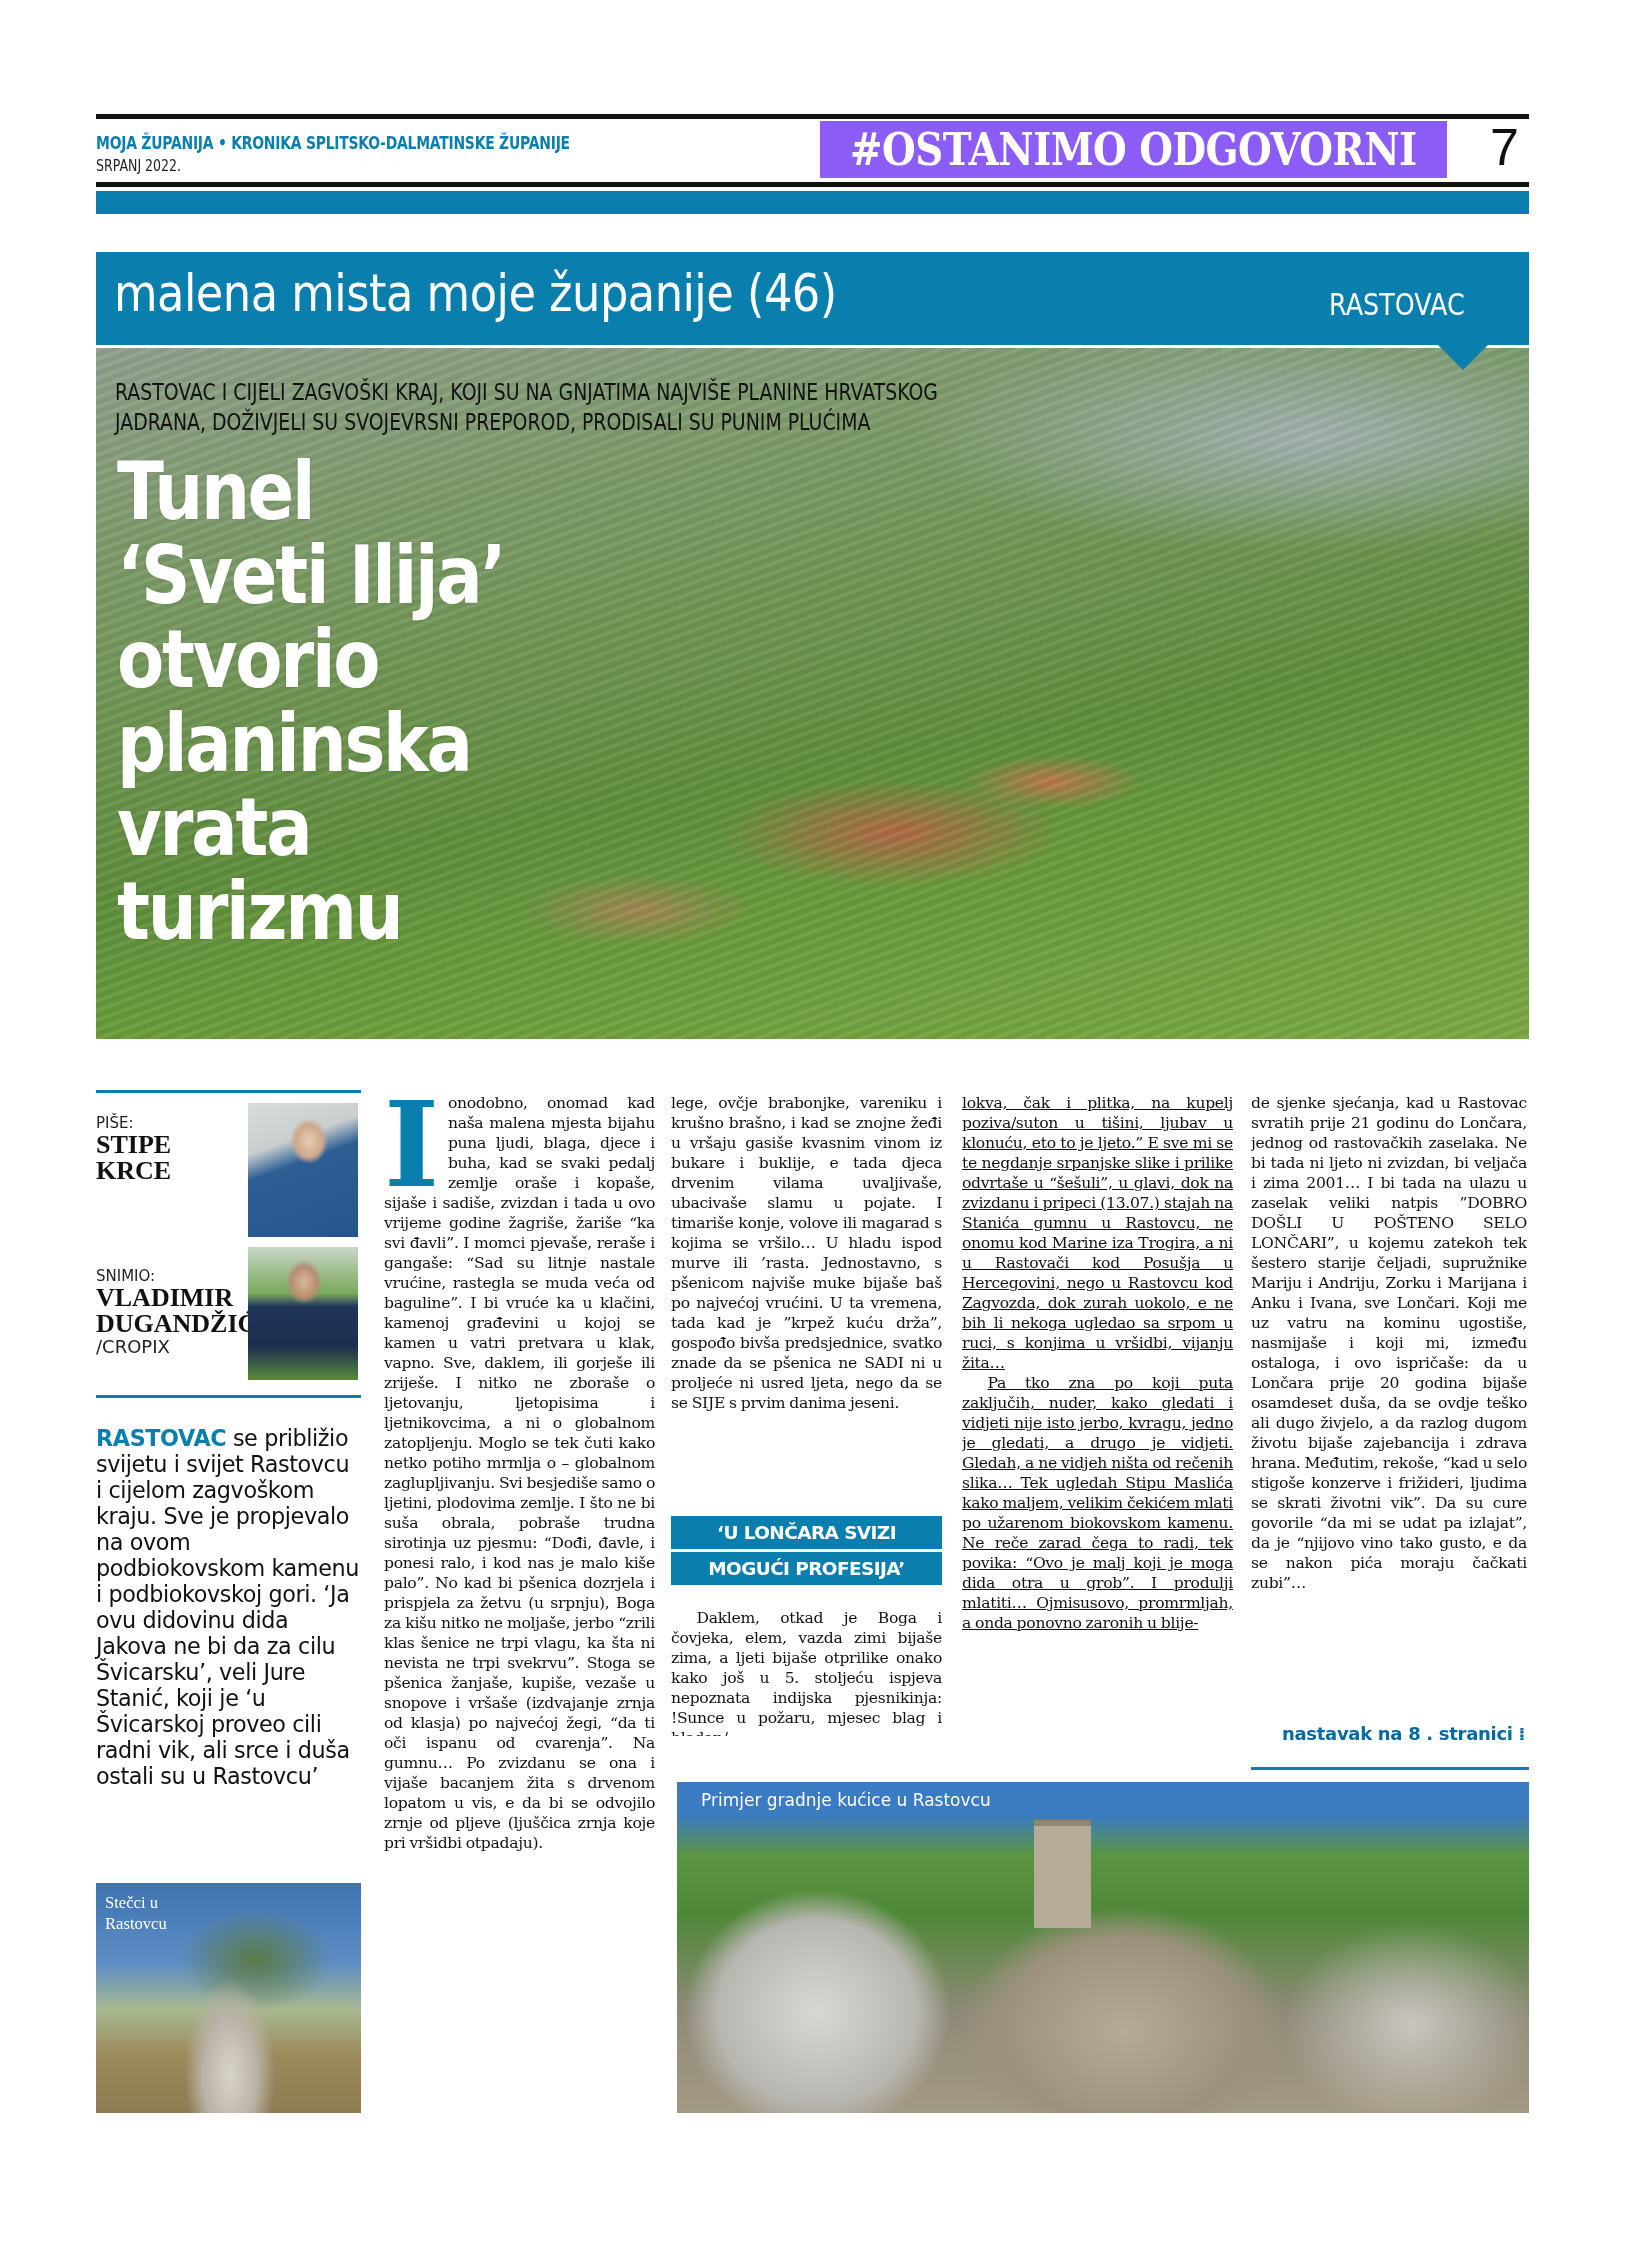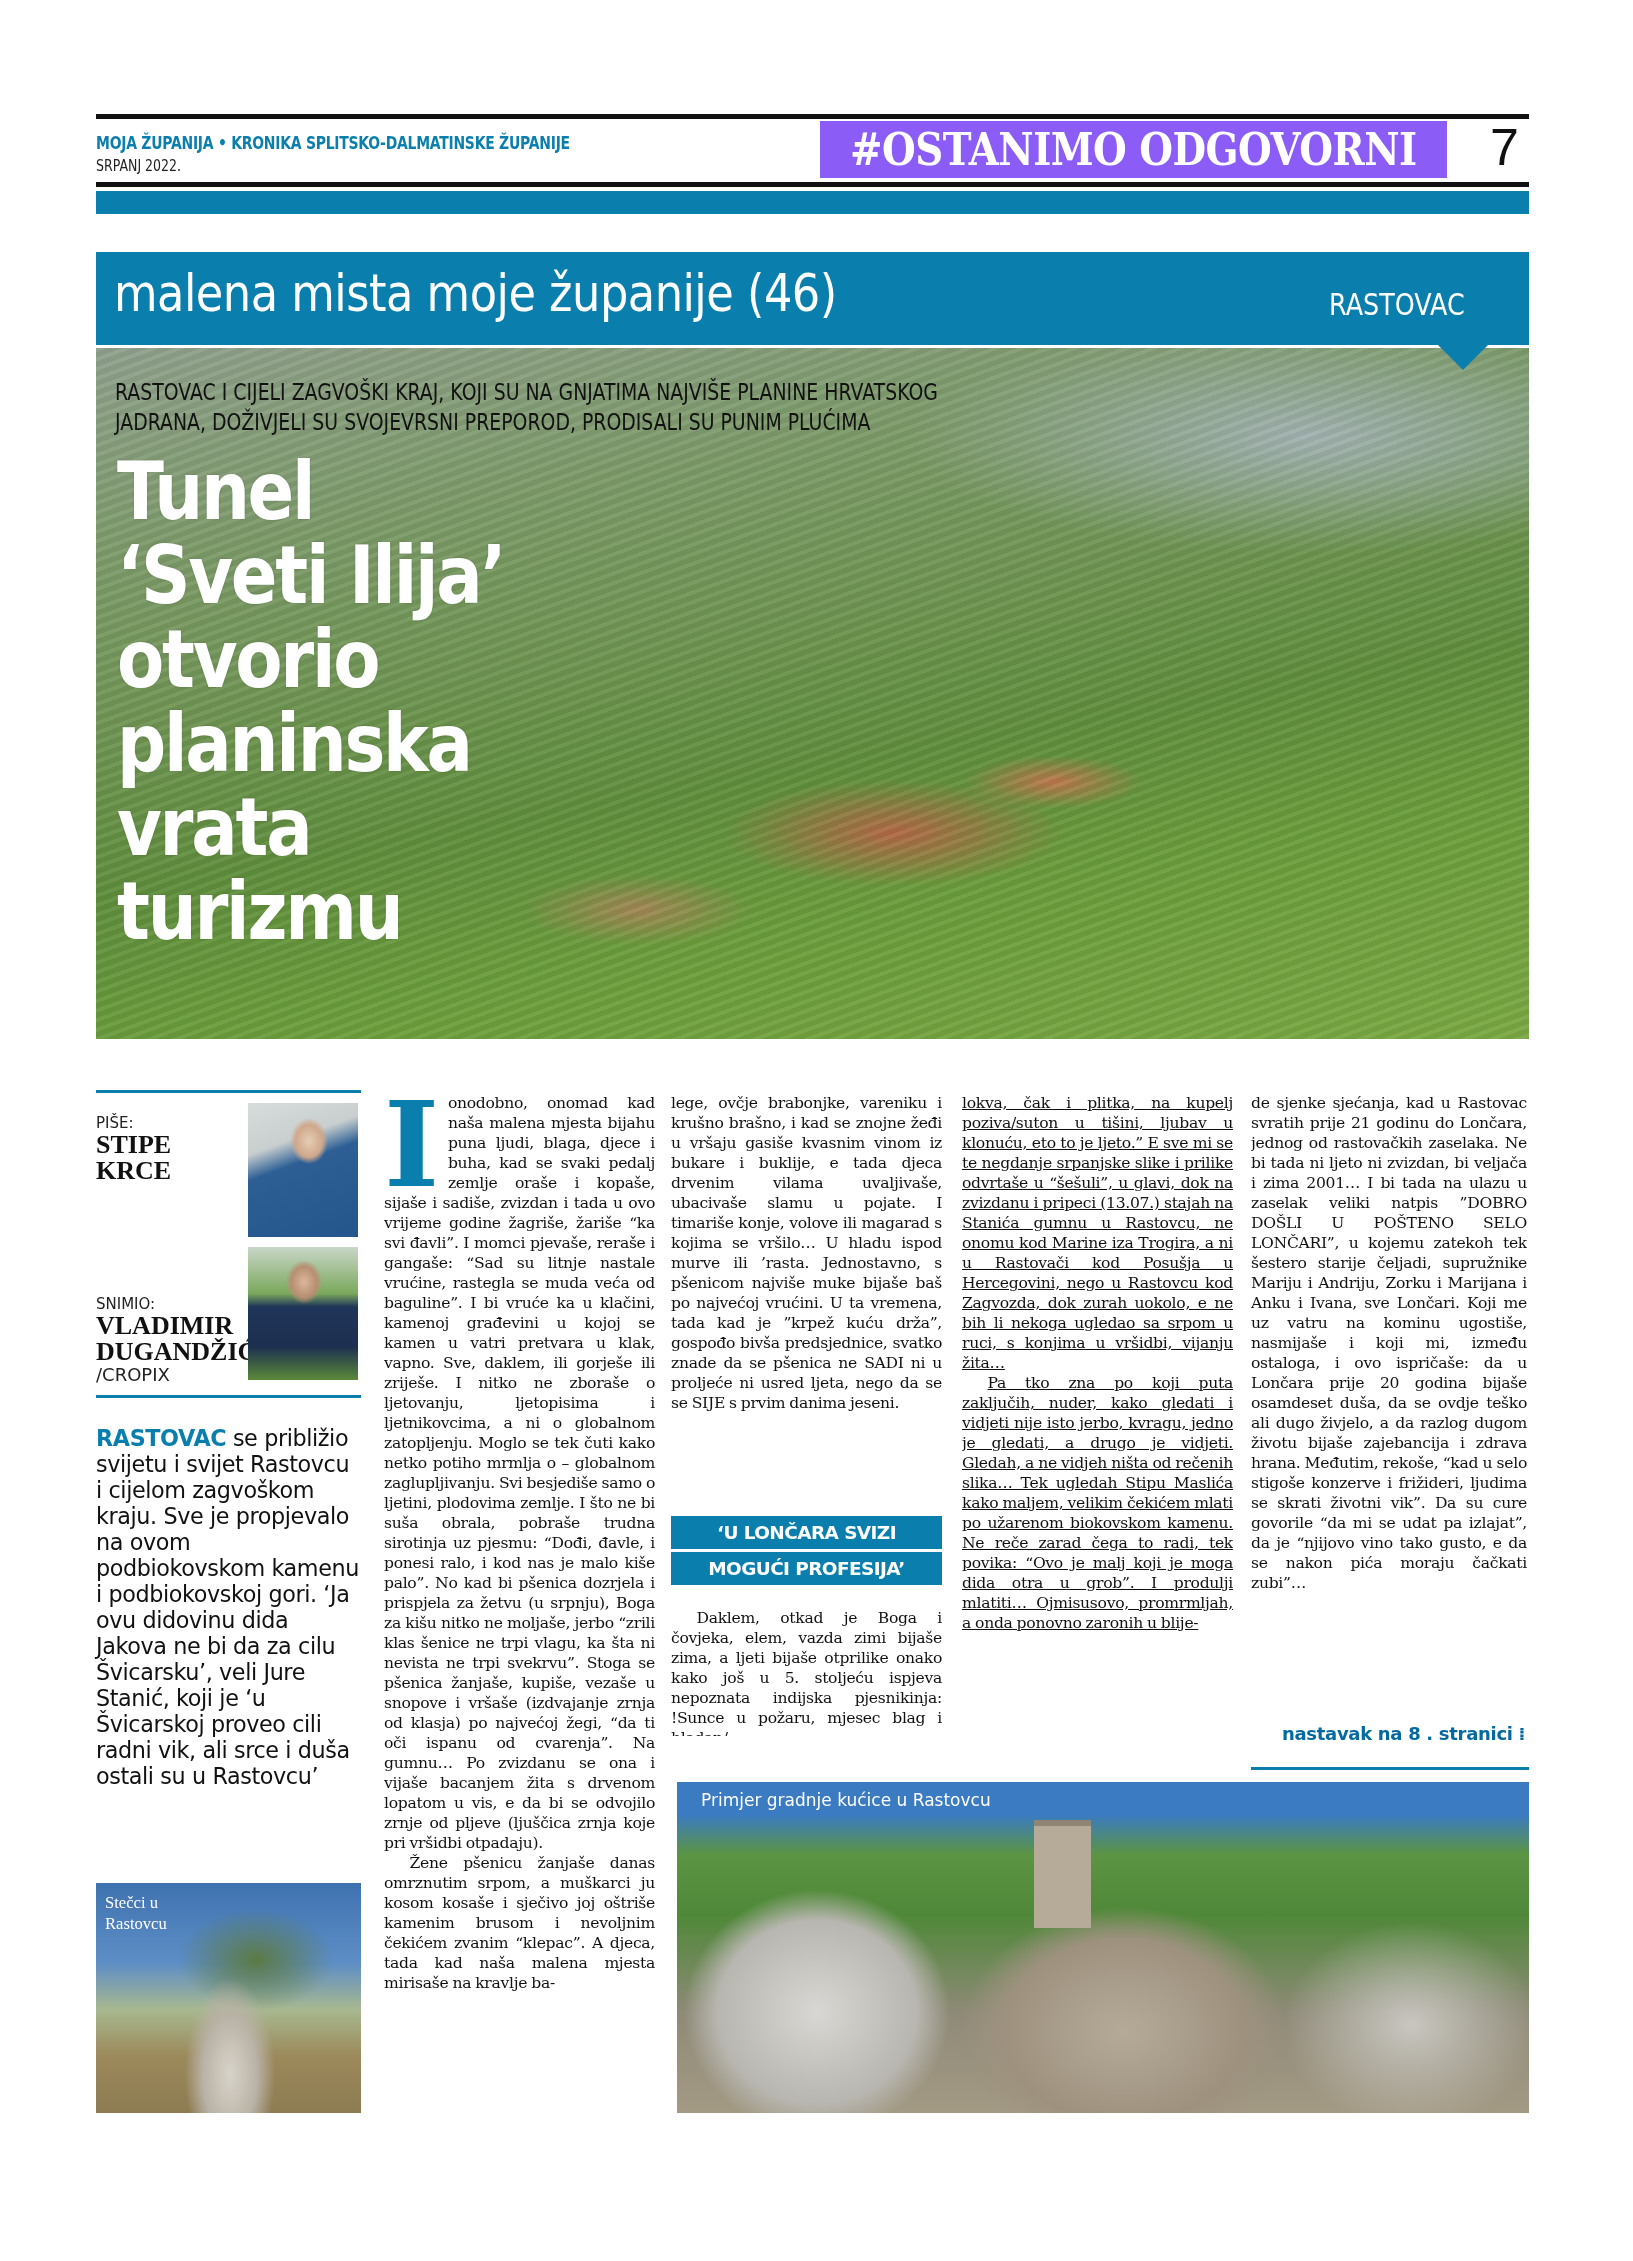--- a/index.html
+++ b/index.html
@@ -112,21 +112,21 @@
   <span>turizmu</span>
 </h1>
 
 <div class="blue-rule" style="left:96px; top:1090px; width:265px;"></div>
 <div class="abs" style="left:96px; top:1114px;">
   <div class="byline-label">PIŠE:</div>
   <div class="byline-name">STIPE</div>
   <div class="byline-name">KRCE</div>
 </div>
 <div class="author-photo" style="left:248px; top:1103px; height:134px; background: radial-gradient(ellipse 19px 23px at 61px 38px, #e6cdb6 0%, #cfa88c 70%, rgba(0,0,0,0) 100%), linear-gradient(160deg, #d7dcdc 0%, #c9cfcf 30%, #2d5f95 45%, #24568c 100%);"></div>
-<div class="abs" style="left:96px; top:1267px;margin-top:28px;">
+<div class="abs" style="left:96px; top:1267px;">
   <div class="byline-label">SNIMIO:</div>
   <div class="byline-name">VLADIMIR</div>
   <div class="byline-name">DUGANDŽIĆ</div>
   <div class="byline-label" style="font-size:18px;">/CROPIX</div>
 </div>
 <div class="author-photo" style="left:248px; top:1247px; height:133px; background: radial-gradient(ellipse 18px 22px at 56px 35px, #d9b79c 0%, #b88e72 70%, rgba(0,0,0,0) 100%), linear-gradient(180deg, #c9d6c8 0%, #7aa85c 35%, #1f3559 45%, #1d2f4f 75%, #5b8a3a 100%);"></div>
 <div class="blue-rule" style="left:96px; top:1395px; width:265px;"></div>
 
 <div class="abs lead">
   <span class="kw">RASTOVAC</span><span> se približio svijetu i svijet Rastovcu i cijelom zagvoškom kraju. Sve je propjevalo na ovom podbiokovskom kamenu i podbiokovskoj gori. ‘Ja ovu didovinu dida Jakova ne bi da za cilu Švicarsku’, veli Jure Stanić, koji je ‘u Švicarskoj proveo cili radni vik, ali srce i duša ostali su u Rastovcu’</span>
@@ -135,21 +135,20 @@
 <div class="abs photo-stecci">
   <div class="photo-caption" style="left:9px; top:10.2px;font-family:Liberation Serif, serif;">
     <div>Stečci u</div>
     <div>Rastovcu</div>
   </div>
 </div>
 
 <div class="col" style="left:384px; top:1093px; width:271px; height:1021px; overflow:hidden;">
   <span class="dropcap">I</span>
   <p>onodobno, onomad kad naša malena mjesta bijahu puna ljudi, blaga, djece i buha, kad se svaki pedalj zemlje oraše i kopaše, sijaše i sadiše, zvizdan i tada u ovo vrijeme godine žagriše, žariše “ka svi đavli”. I momci pjevaše, reraše i gangaše: “Sad su litnje nastale vrućine, rastegla se muda veća od baguline”. I bi vruće ka u klačini, kamenoj građevini u kojoj se kamen u vatri pretvara u klak, vapno. Sve, daklem, ili gorješe ili zriješe. I nitko ne zboraše o ljetovanju, ljetopisima i ljetnikovcima, a ni o globalnom zatopljenju. Moglo se tek čuti kako netko potiho mrmlja o – globalnom zaglupljivanju. Svi besjediše samo o ljetini, plodovima zemlje. I što ne bi suša obrala, pobraše trudna sirotinja uz pjesmu: “Dođi, đavle, i ponesi ralo, i kod nas je malo kiše palo”. No kad bi pšenica dozrjela i prispjela za žetvu (u srpnju), Boga za kišu nitko ne moljaše, jerbo “zrili klas šenice ne trpi vlagu, ka šta ni nevista ne trpi svekrvu”. Stoga se pšenica žanjaše, kupiše, vezaše u snopove i vršaše (izdvajanje zrnja od klasja) po najvećoj žegi, “da ti oči ispanu od cvarenja”. Na gumnu… Po zvizdanu se ona i vijaše bacanjem žita s drvenom lopatom u vis, e da bi se odvojilo zrnje od pljeve (ljuščica zrnja koje pri vršidbi otpadaju).</p>
-  <p class="indent">Žene pšenicu žanjaše danas omrznutim srpom, a muškarci ju kosom kosaše i sječivo joj oštriše kamenim brusom i nevoljnim čekićem zvanim “klepac”. A djeca, tada kad naša malena mjesta mirisaše na kravlje ba-</p>
 </div>
 
 <div class="col" style="left:671px; top:1093px; width:271px; height:402px; overflow:hidden;">
   <p>lege, ovčje brabonjke, vareniku i krušno brašno, i kad se znojne žeđi u vršaju gasiše kvasnim vinom iz bukare i buklije, e tada djeca drvenim vilama uvaljivaše, ubacivaše slamu u pojate. I timariše konje, volove ili magarad s kojima se vršilo… U hladu ispod murve ili ’rasta. Jednostavno, s pšenicom najviše muke bijaše baš po najvećoj vrućini. U ta vremena, tada kad je ”krpež kuću drža”, gospođo bivša predsjednice, svatko znade da se pšenica ne SADI ni u proljeće ni usred ljeta, nego da se se SIJE s prvim danima jeseni.</p>
 </div>
 <div class="subhead" style="top:1516px;">
   <div class="subhead-line">‘U LONČARA SVIZI</div>
   <div class="subhead-line">MOGUĆI PROFESIJA’</div>
 </div>
 <div class="col" style="left:671px; top:1608px; width:271px; height:128px; overflow:hidden;">

